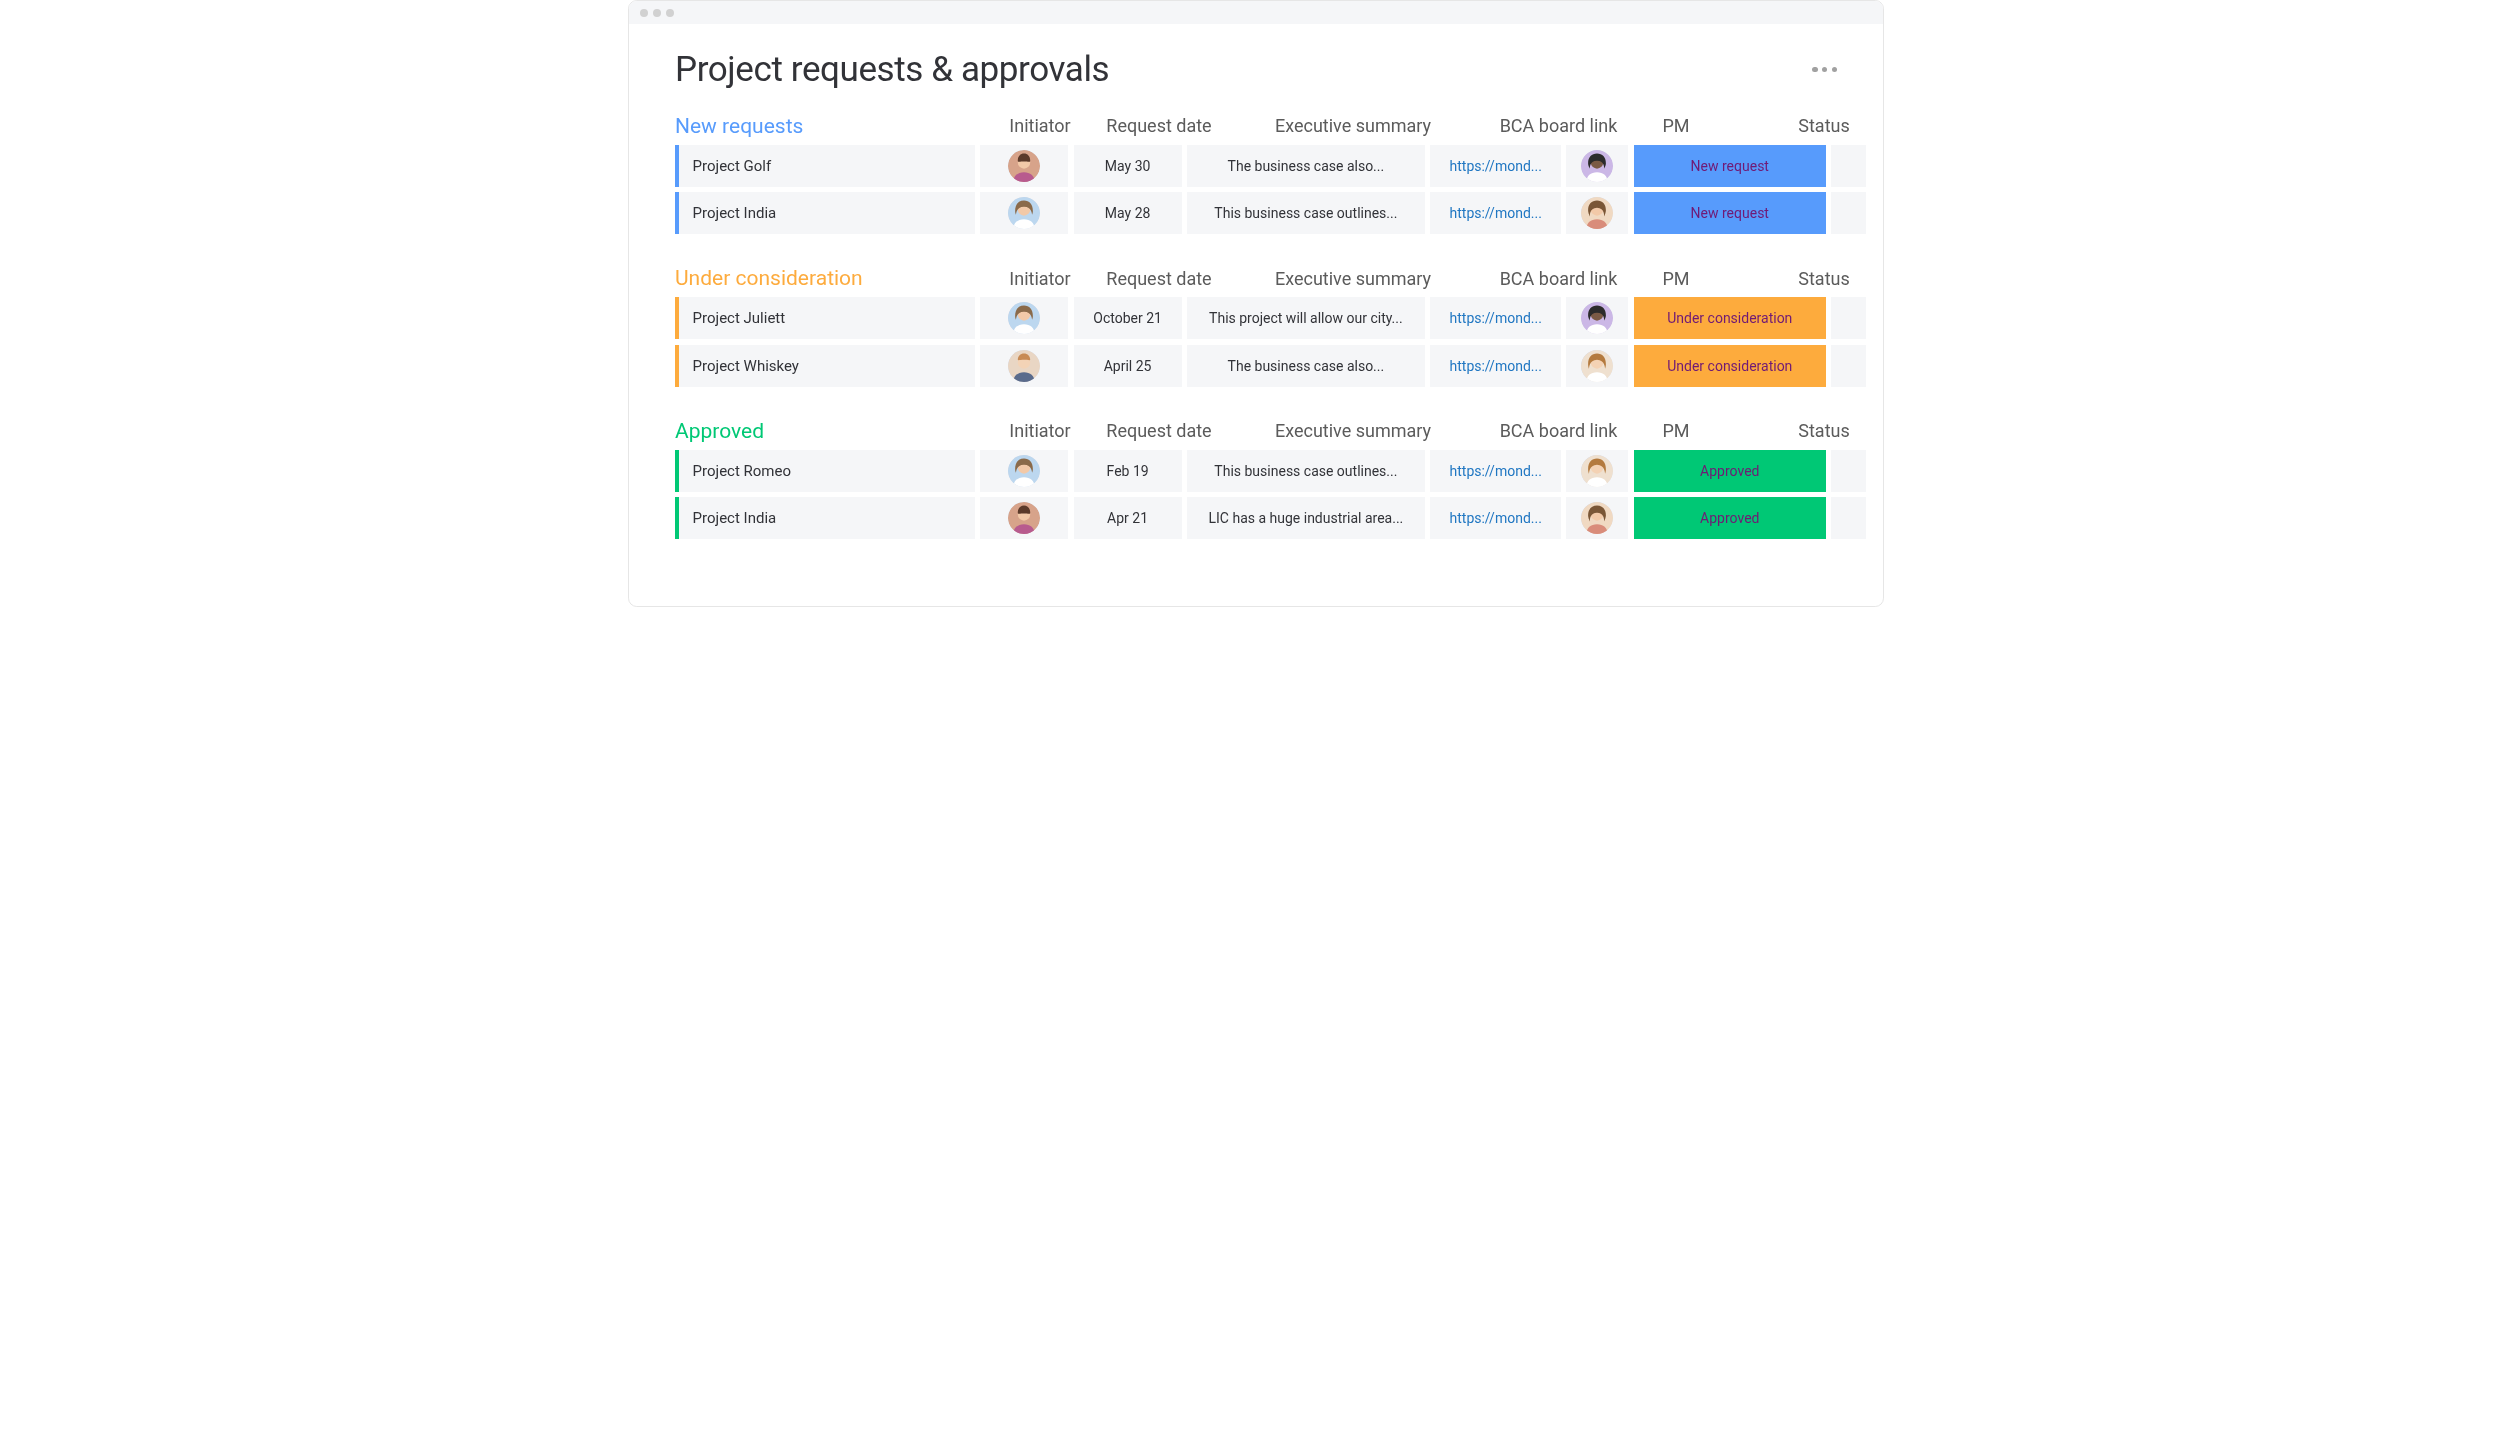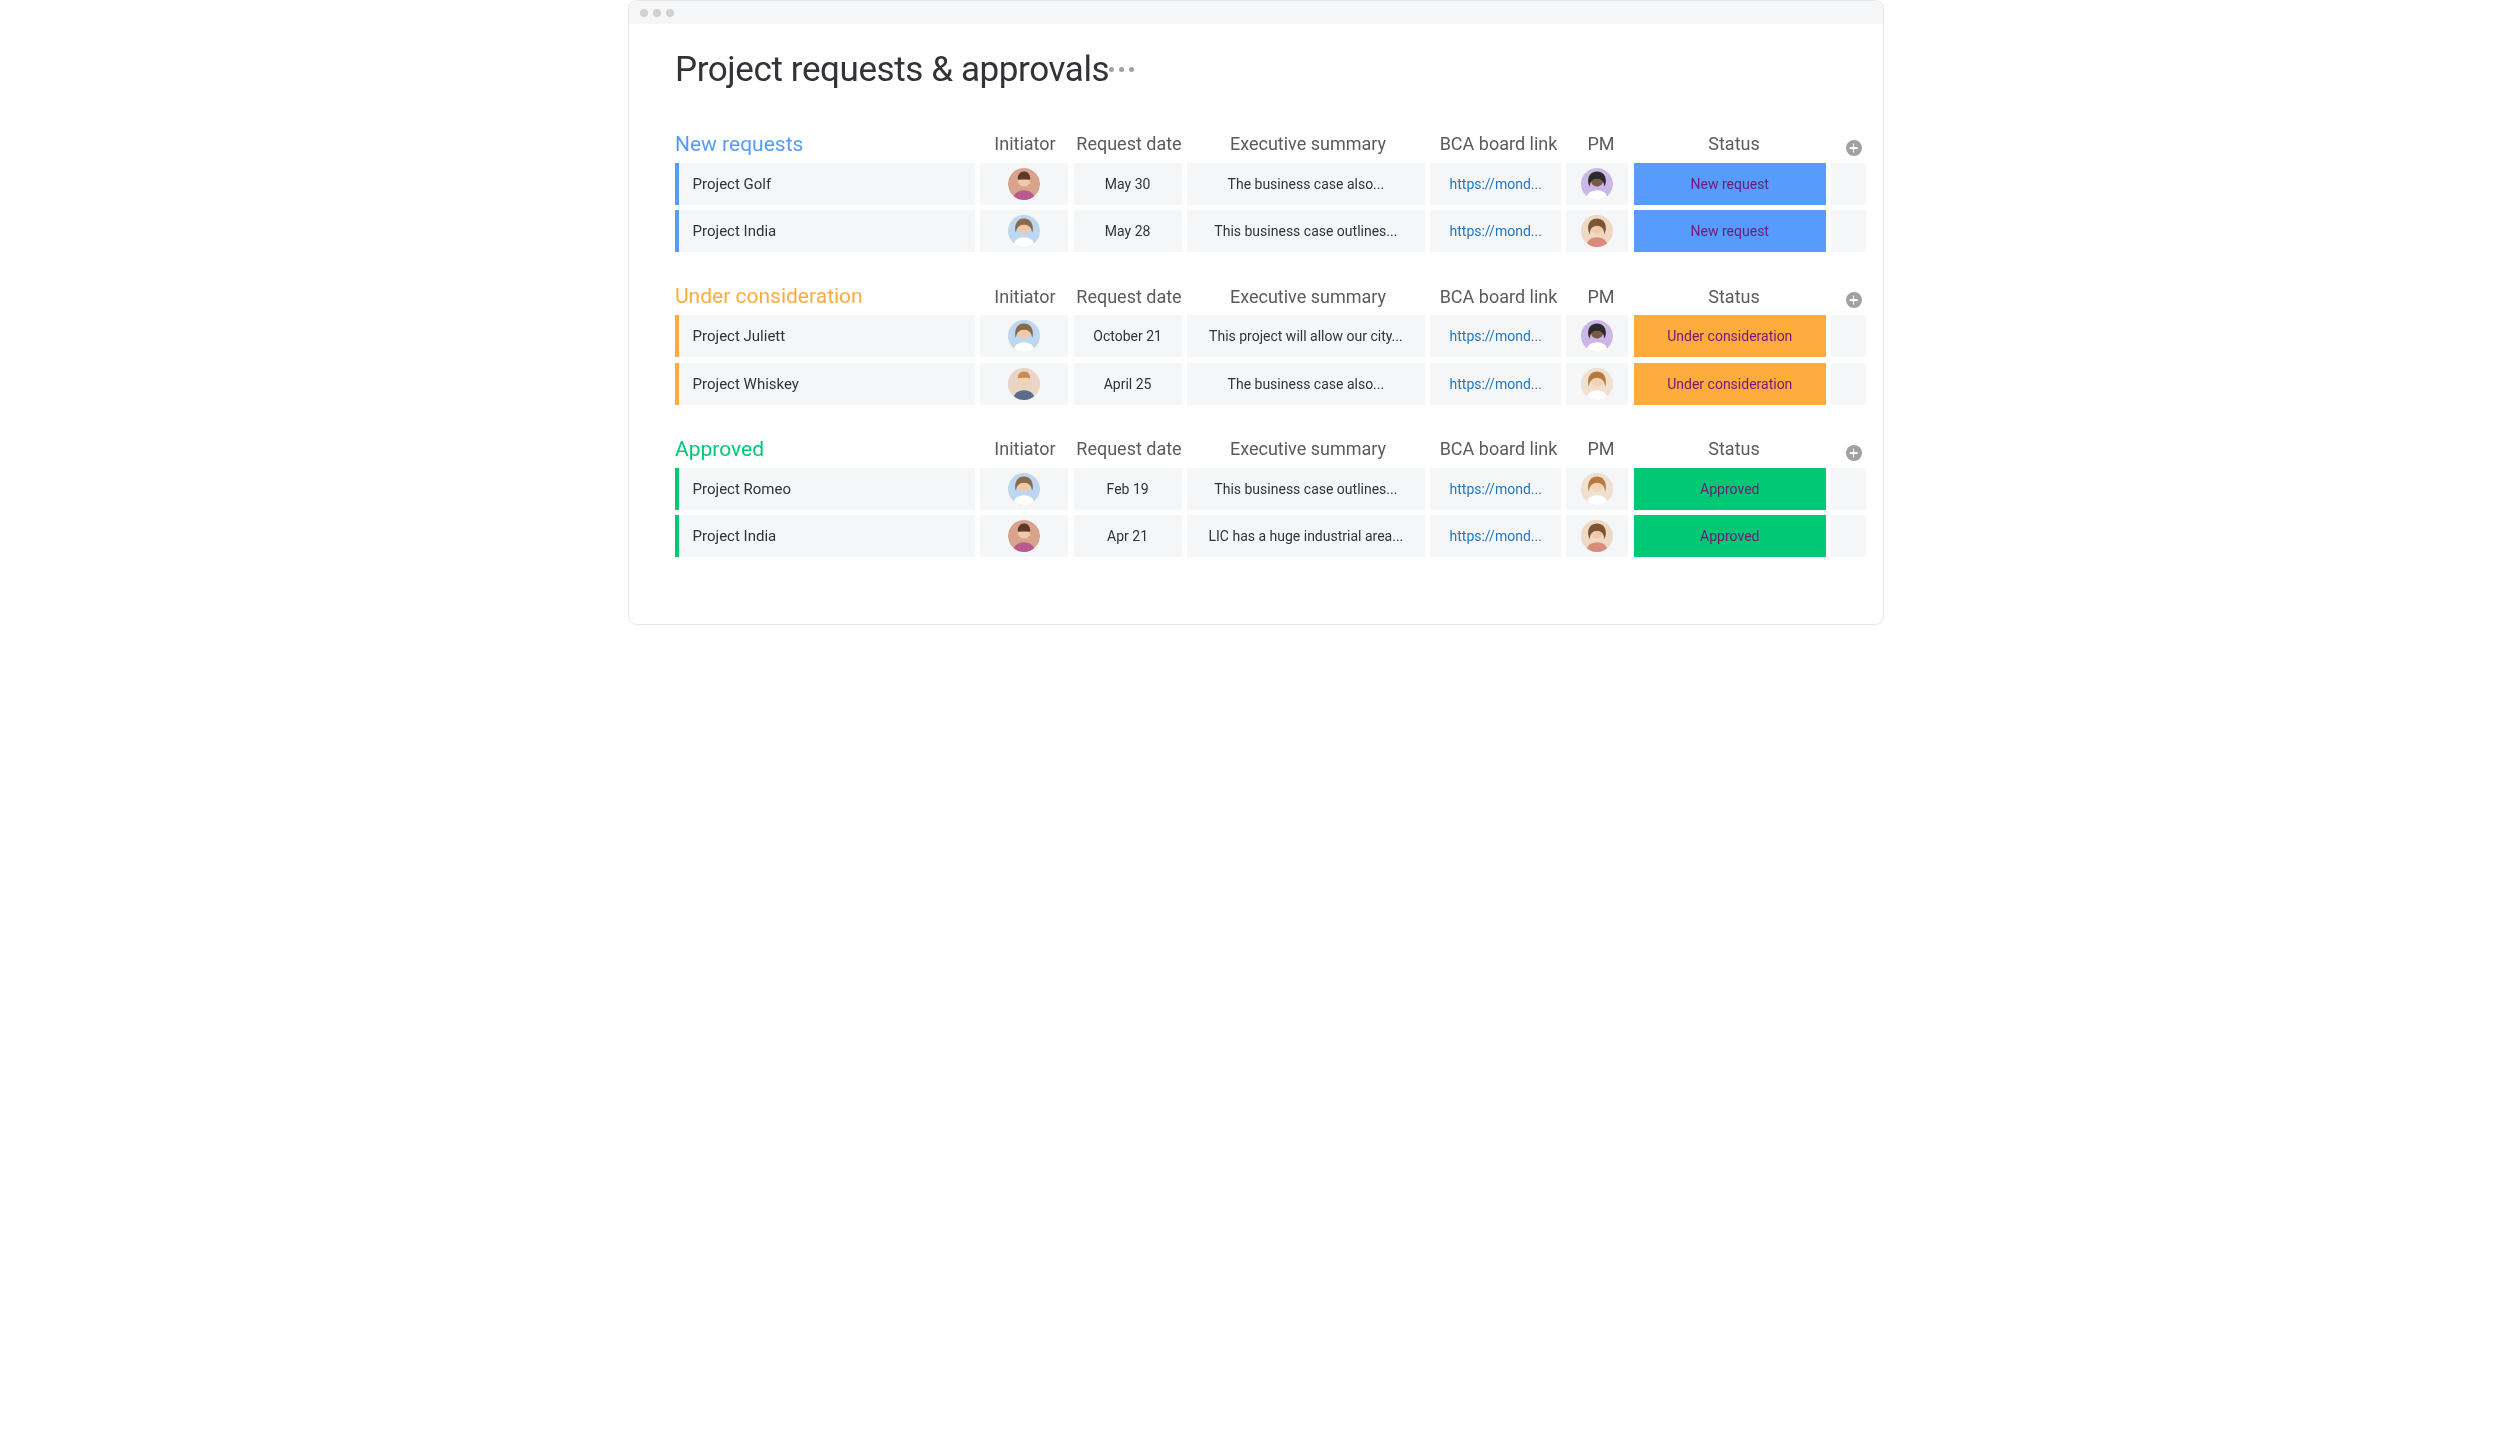--- a/index.html
+++ b/index.html
@@ -27,42 +27,43 @@
 .title-bar .dot {
   width: 8px; height: 8px; border-radius: 50%;
   background: #d1d1d1;
 }
 .content {
   padding: 25px 46px 35px 46px;
 }
 .page-header {
   display: flex;
   align-items: center;
-  margin-bottom: 42px;
+  justify-content: space-between;
+  margin-bottom: 24px;
 }
 .page-title {
   font-size: 35px;
   font-weight: 400;
   color: #323338;
   letter-spacing: -0.4px;
 }
 .dots-menu {
   display: flex;
   gap: 4.4px;
   cursor: pointer;
 }
 .dots-menu span {
   width: 5.3px; height: 5.3px; border-radius: 50%;
   background: #a1a1a1;
 }
 .group { margin-bottom: 32px; }
 .group-header {
   display: grid;
   grid-template-columns: 300px 88px 108px 238px 131px 62px 192px 35px;
-  gap: 6px;
+  gap: 21px;
   align-items: flex-end;
   margin-bottom: 5.3px;
 }
 .group-title {
   font-size: 21px;
   font-weight: 400;
   padding-bottom: 1.8px;
 }
 .col-head {
   font-size: 18px;

